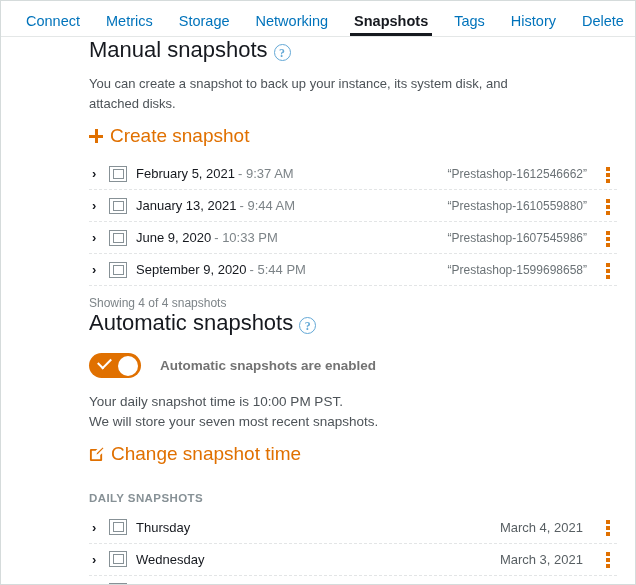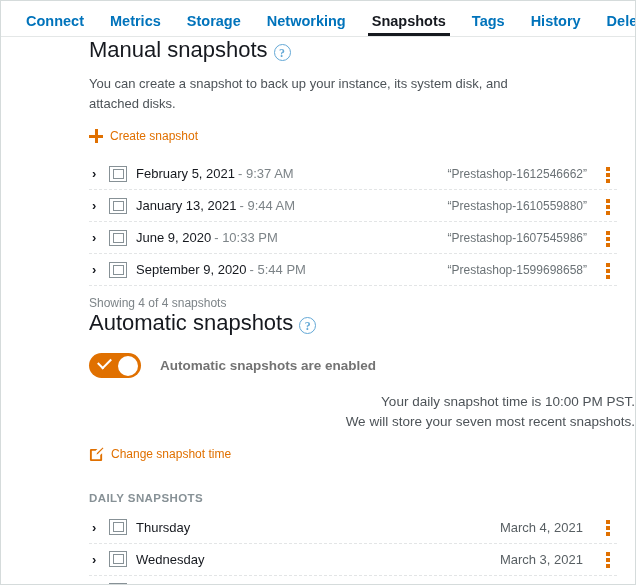--- a/index.html
+++ b/index.html
@@ -31,21 +31,20 @@
     box-sizing: border-box;
   }
   .tab {
     font-size: 14.5px;
     color: #0073bb;
     padding: 0 13px 7px 13px;
     line-height: 16px;
     cursor: pointer;
     white-space: nowrap;
     position: relative;
-    font-weight: bold;
   }
   .tab.active {
     color: #16191f;
     font-weight: bold;
   }
   .tab.active::after {
     content: "";
     position: absolute;
     left: 9px;
     right: 9px;
@@ -95,21 +94,21 @@
     font-size: 13px;
     color: #4d5358;
     line-height: 20px;
     margin: 11px 0 0 0;
     max-width: 460px;
   }
 
   .action-link {
     display: inline-flex;
     align-items: center;
-    font-size: 12px;
+    font-size: 19px;
     color: #e07000;
     margin-top: 14px;
     cursor: pointer;
     line-height: 16px;
   }
   .plus-icon {
     display: inline-block;
     width: 14px;
     height: 14px;
     position: relative;
@@ -260,21 +259,20 @@
     font-weight: bold;
     color: #737373;
     margin-left: 19px;
   }
 
   .auto-desc {
     font-size: 13.5px;
     color: #4d5358;
     line-height: 20px;
     margin-top: 14px;
-    text-align: right;
   }
 
   .daily-head {
     font-size: 11.5px;
     font-weight: bold;
     color: #879196;
     letter-spacing: 0.4px;
     margin-top: 26px;
   }
   .daily-list {

